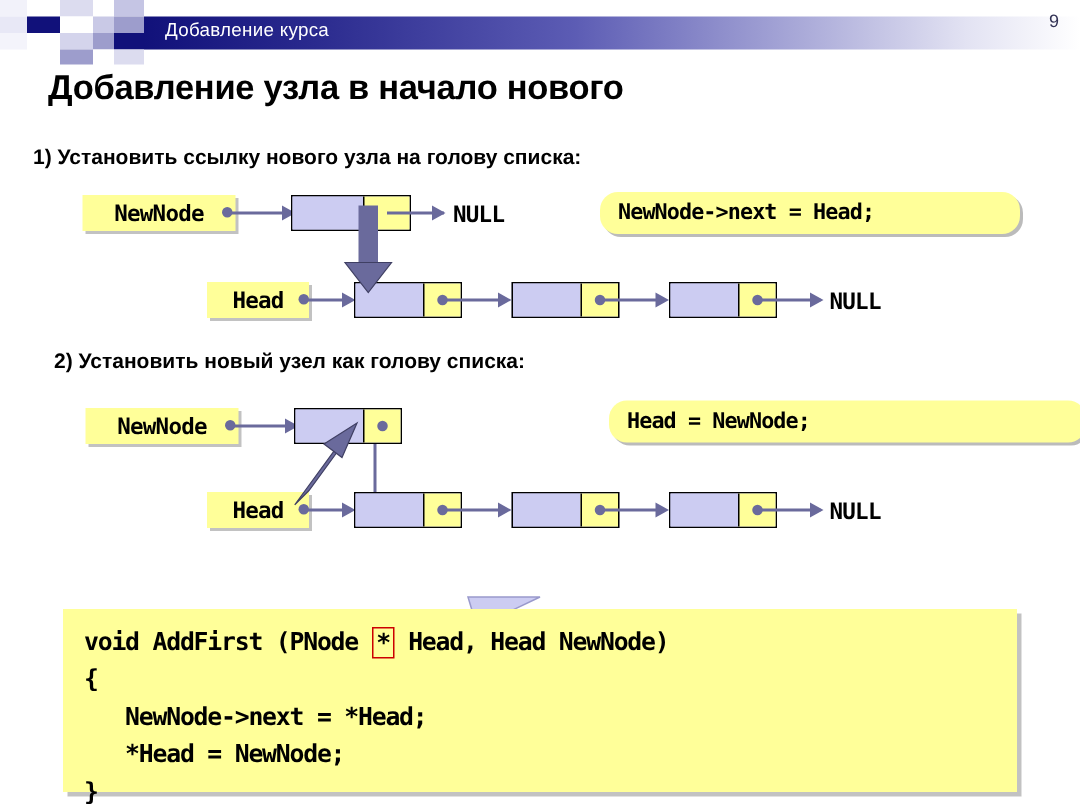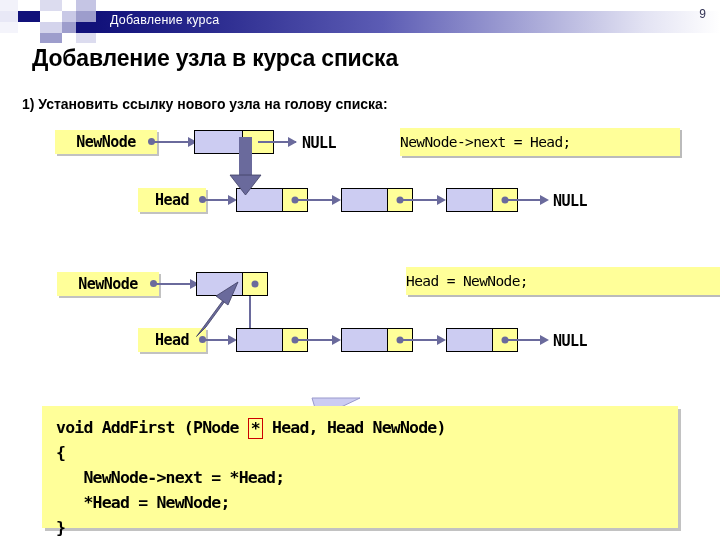--- a/index.html
+++ b/index.html
@@ -141,28 +141,30 @@
     font-family: "DejaVu Sans Mono", monospace;
     font-weight: bold;
     font-size: 15px;
     color: #000000;
     letter-spacing: -0.5px;
   }
   .code-box {
     position: absolute;
     background: #ffff99;
     font-family: "DejaVu Sans Mono", monospace;
-    font-weight: normal;
+    font-weight: bold;
     font-size: 14.5px;
     color: #000000;
     display: flex;
     align-items: center;
+    padding-left: 12px;
     box-shadow: 2px 2px 0 rgba(120,120,120,0.5);
     letter-spacing: -0.6px;
     box-sizing: border-box;
+    border-radius: 12px;
   }
 
   
   #svg-layer {
     position: absolute;
     left: 0; top: 0;
     width: 720px; height: 540px;
     pointer-events: none;
   }
 
@@ -234,22 +236,23 @@
   <div class="deco" style="left:76px; top:22px; width:20px; height:11px; background:#11117a;"></div>
 
   <div class="deco" style="left:40px; top:33px; width:22px; height:10px; background:#9d9dcc;"></div>
   <div class="deco" style="left:62px; top:33px; width:14px; height:10px; background:#ffffff;"></div>
   <div class="deco" style="left:76px; top:33px; width:20px; height:10px; background:#dcdcef;"></div>
 
   <div id="header-bar"></div>
   <div id="header-title">Добавление курса</div>
   <div id="page-number">9</div>
 
-  <div id="slide-title">Добавление узла в курса списка</div>
+  <div id="slide-title">Добавление узла в начало нового</div>
   <div class="step-text" id="step1">1) Установить ссылку нового узла на голову списка:</div>
+  <div class="step-text" id="step2">2) Установить новый узел как голову списка:</div>
 
   <div class="label-box" style="left:55px; top:130px; width:102px; height:24px;">NewNode</div>
   <div class="anchor-dot" style="left:148px; top:138px;"></div>
 
   <div class="hline" style="left:152px; top:141px; width:38px;"></div>
   <div class="arrowhead-r" style="left:188px; top:137px;"></div>
 
   <div class="node" style="left:194px; top:130px; width:80px; height:24px;">
     <div class="data"></div>
     <div class="ptr wide"></div>

